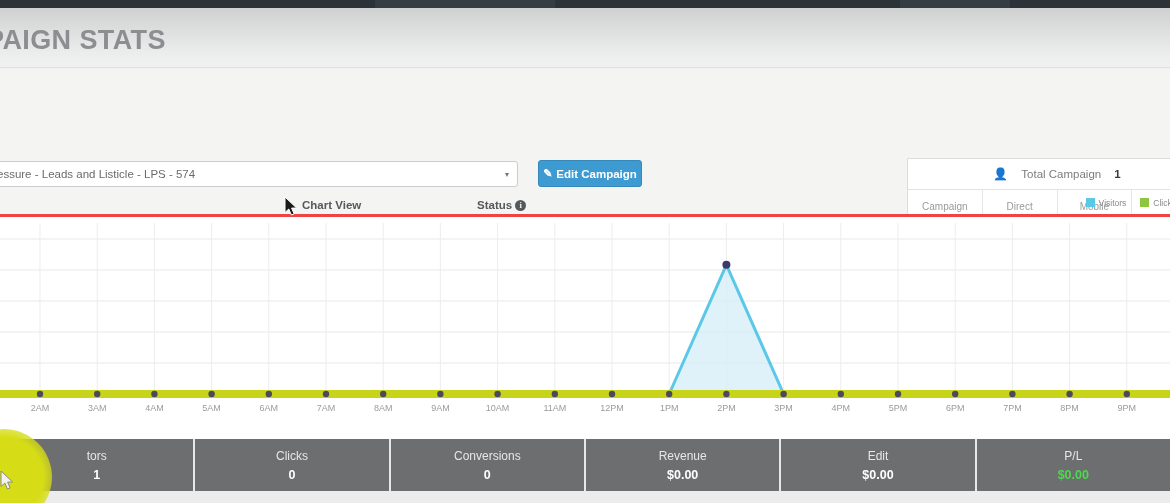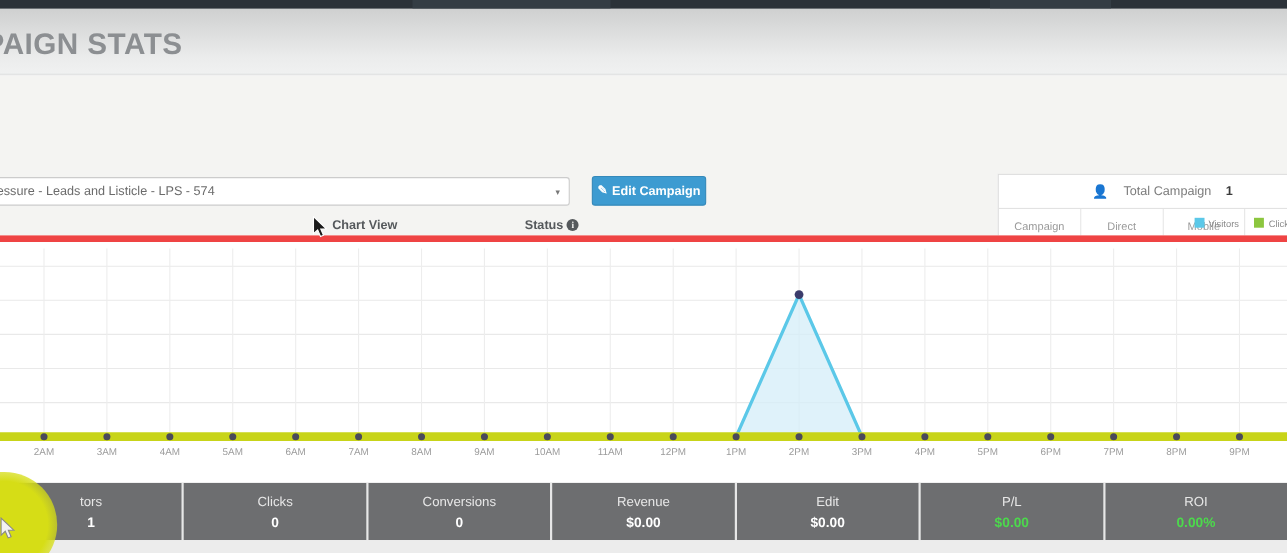--- a/index.html
+++ b/index.html
@@ -116,21 +116,21 @@
   
   .legend {
     position: absolute; right: -6px; top: 198px; display: flex; gap: 14px; align-items: center;
   }
   .lg-item { display: flex; align-items: flex-start; gap: 4px; font-size: 8.5px; color: #8b8b8b; }
   .lg-sw { width: 9px; height: 9px; }
 
   
   .chart-wrap {
     position: absolute; left: 0; top: 214px; width: 1170px; height: 266px;
-    background: #ffffff; border-top: 6px solid #ef4444;
+    background: #ffffff; border-top: 3px solid #ef4444;
   }
   .chart-svg { display: block; }
 
   
   .stats-bar {
     position: absolute; left: 0; top: 439px; width: 1170px; height: 52px;
     display: flex; background: #6d6e70;
   }
   .stat-cell {
     flex: 1 1 0; border-right: 2px solid #e7e7e7;
@@ -356,24 +356,20 @@
       <span class="st-val">$0.00</span>
     </div>
     <div class="stat-cell">
       <span class="st-lab">Edit</span>
       <span class="st-val">$0.00</span>
     </div>
     <div class="stat-cell">
       <span class="st-lab">P/L</span>
       <span class="st-val green">$0.00</span>
     </div>
-    <div class="stat-cell">
-      <span class="st-lab">ROI</span>
-      <span class="st-val green">0.00%</span>
-    </div>
   </div>
   <div class="stats-foot"></div>
 
   <div class="ripple"></div>
 
   <svg class="cursor" style="left:284px; top:196px;" width="15" height="21" viewBox="0 0 15 21">
     <path d="M1,1 L1,16.5 L4.8,13 L7.4,19 L10.1,17.9 L7.6,12.1 L12.6,12 Z" fill="#1a1a1a" stroke="#ffffff" stroke-width="1"></path>
   </svg>
   <svg class="cursor" style="left:0px; top:470px;" width="15" height="21" viewBox="0 0 15 21">
     <path d="M1,1 L1,16.5 L4.8,13 L7.4,19 L10.1,17.9 L7.6,12.1 L12.6,12 Z" fill="#f2f2f2" stroke="#8a8a8a" stroke-width="1"></path>

